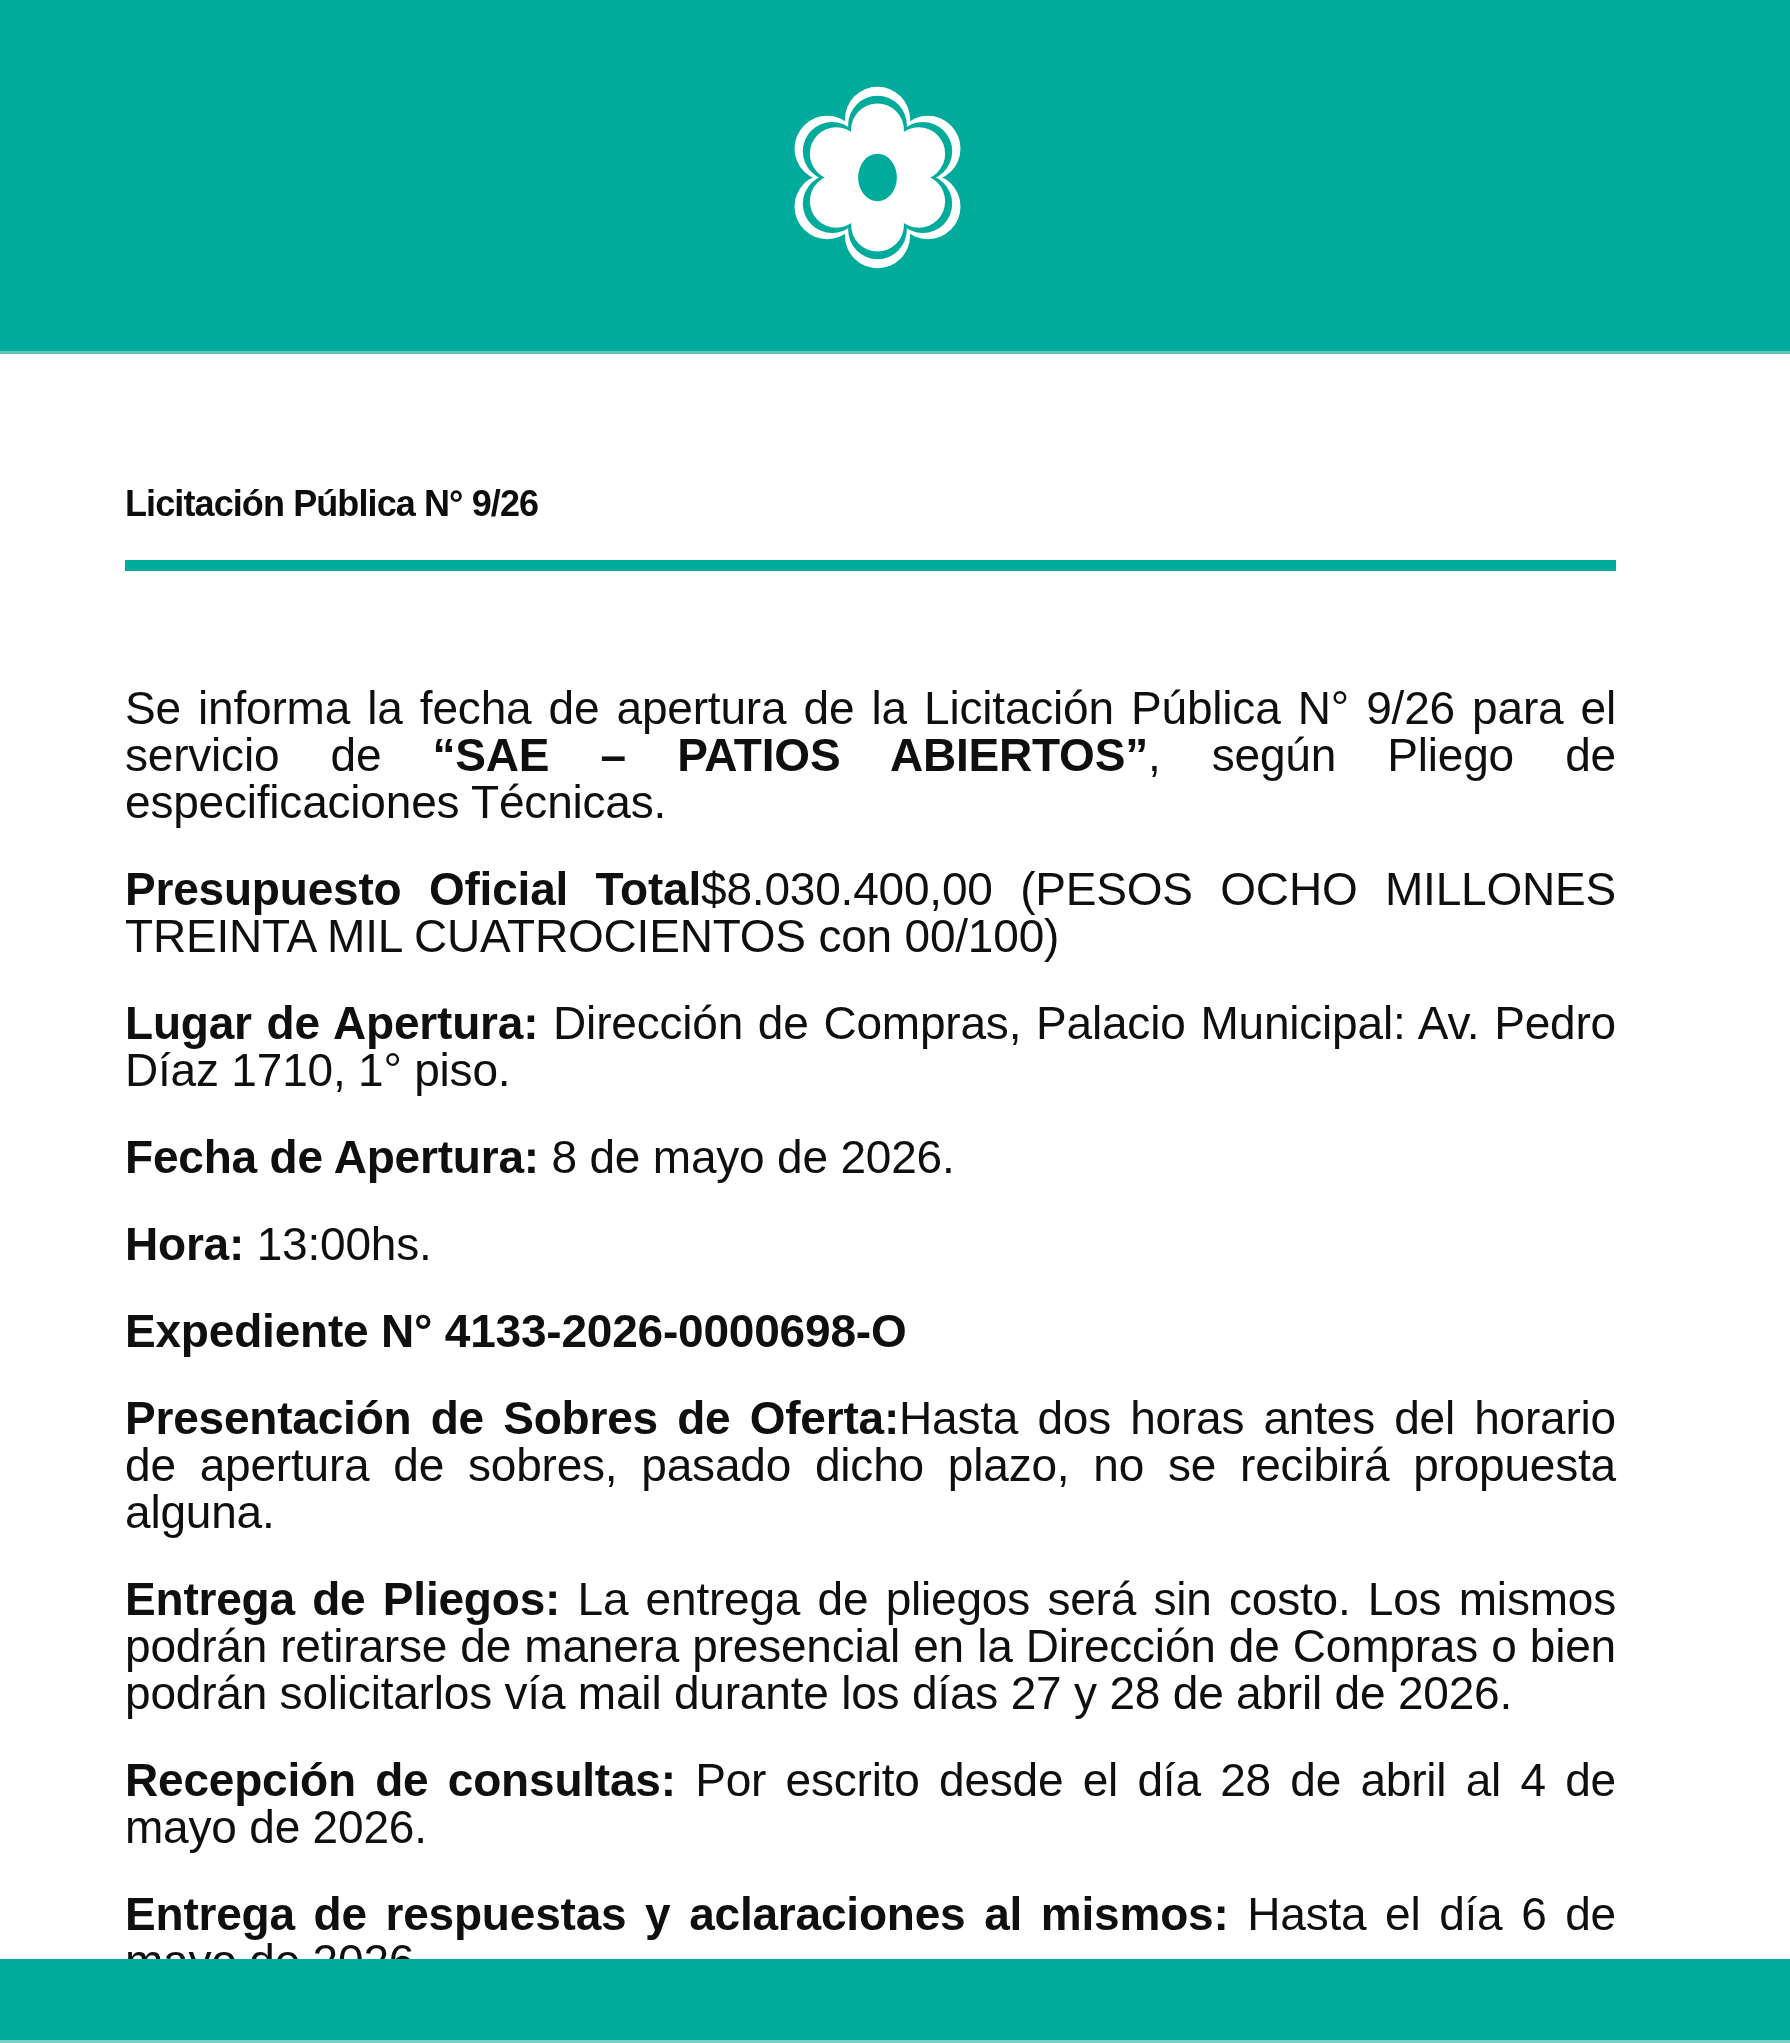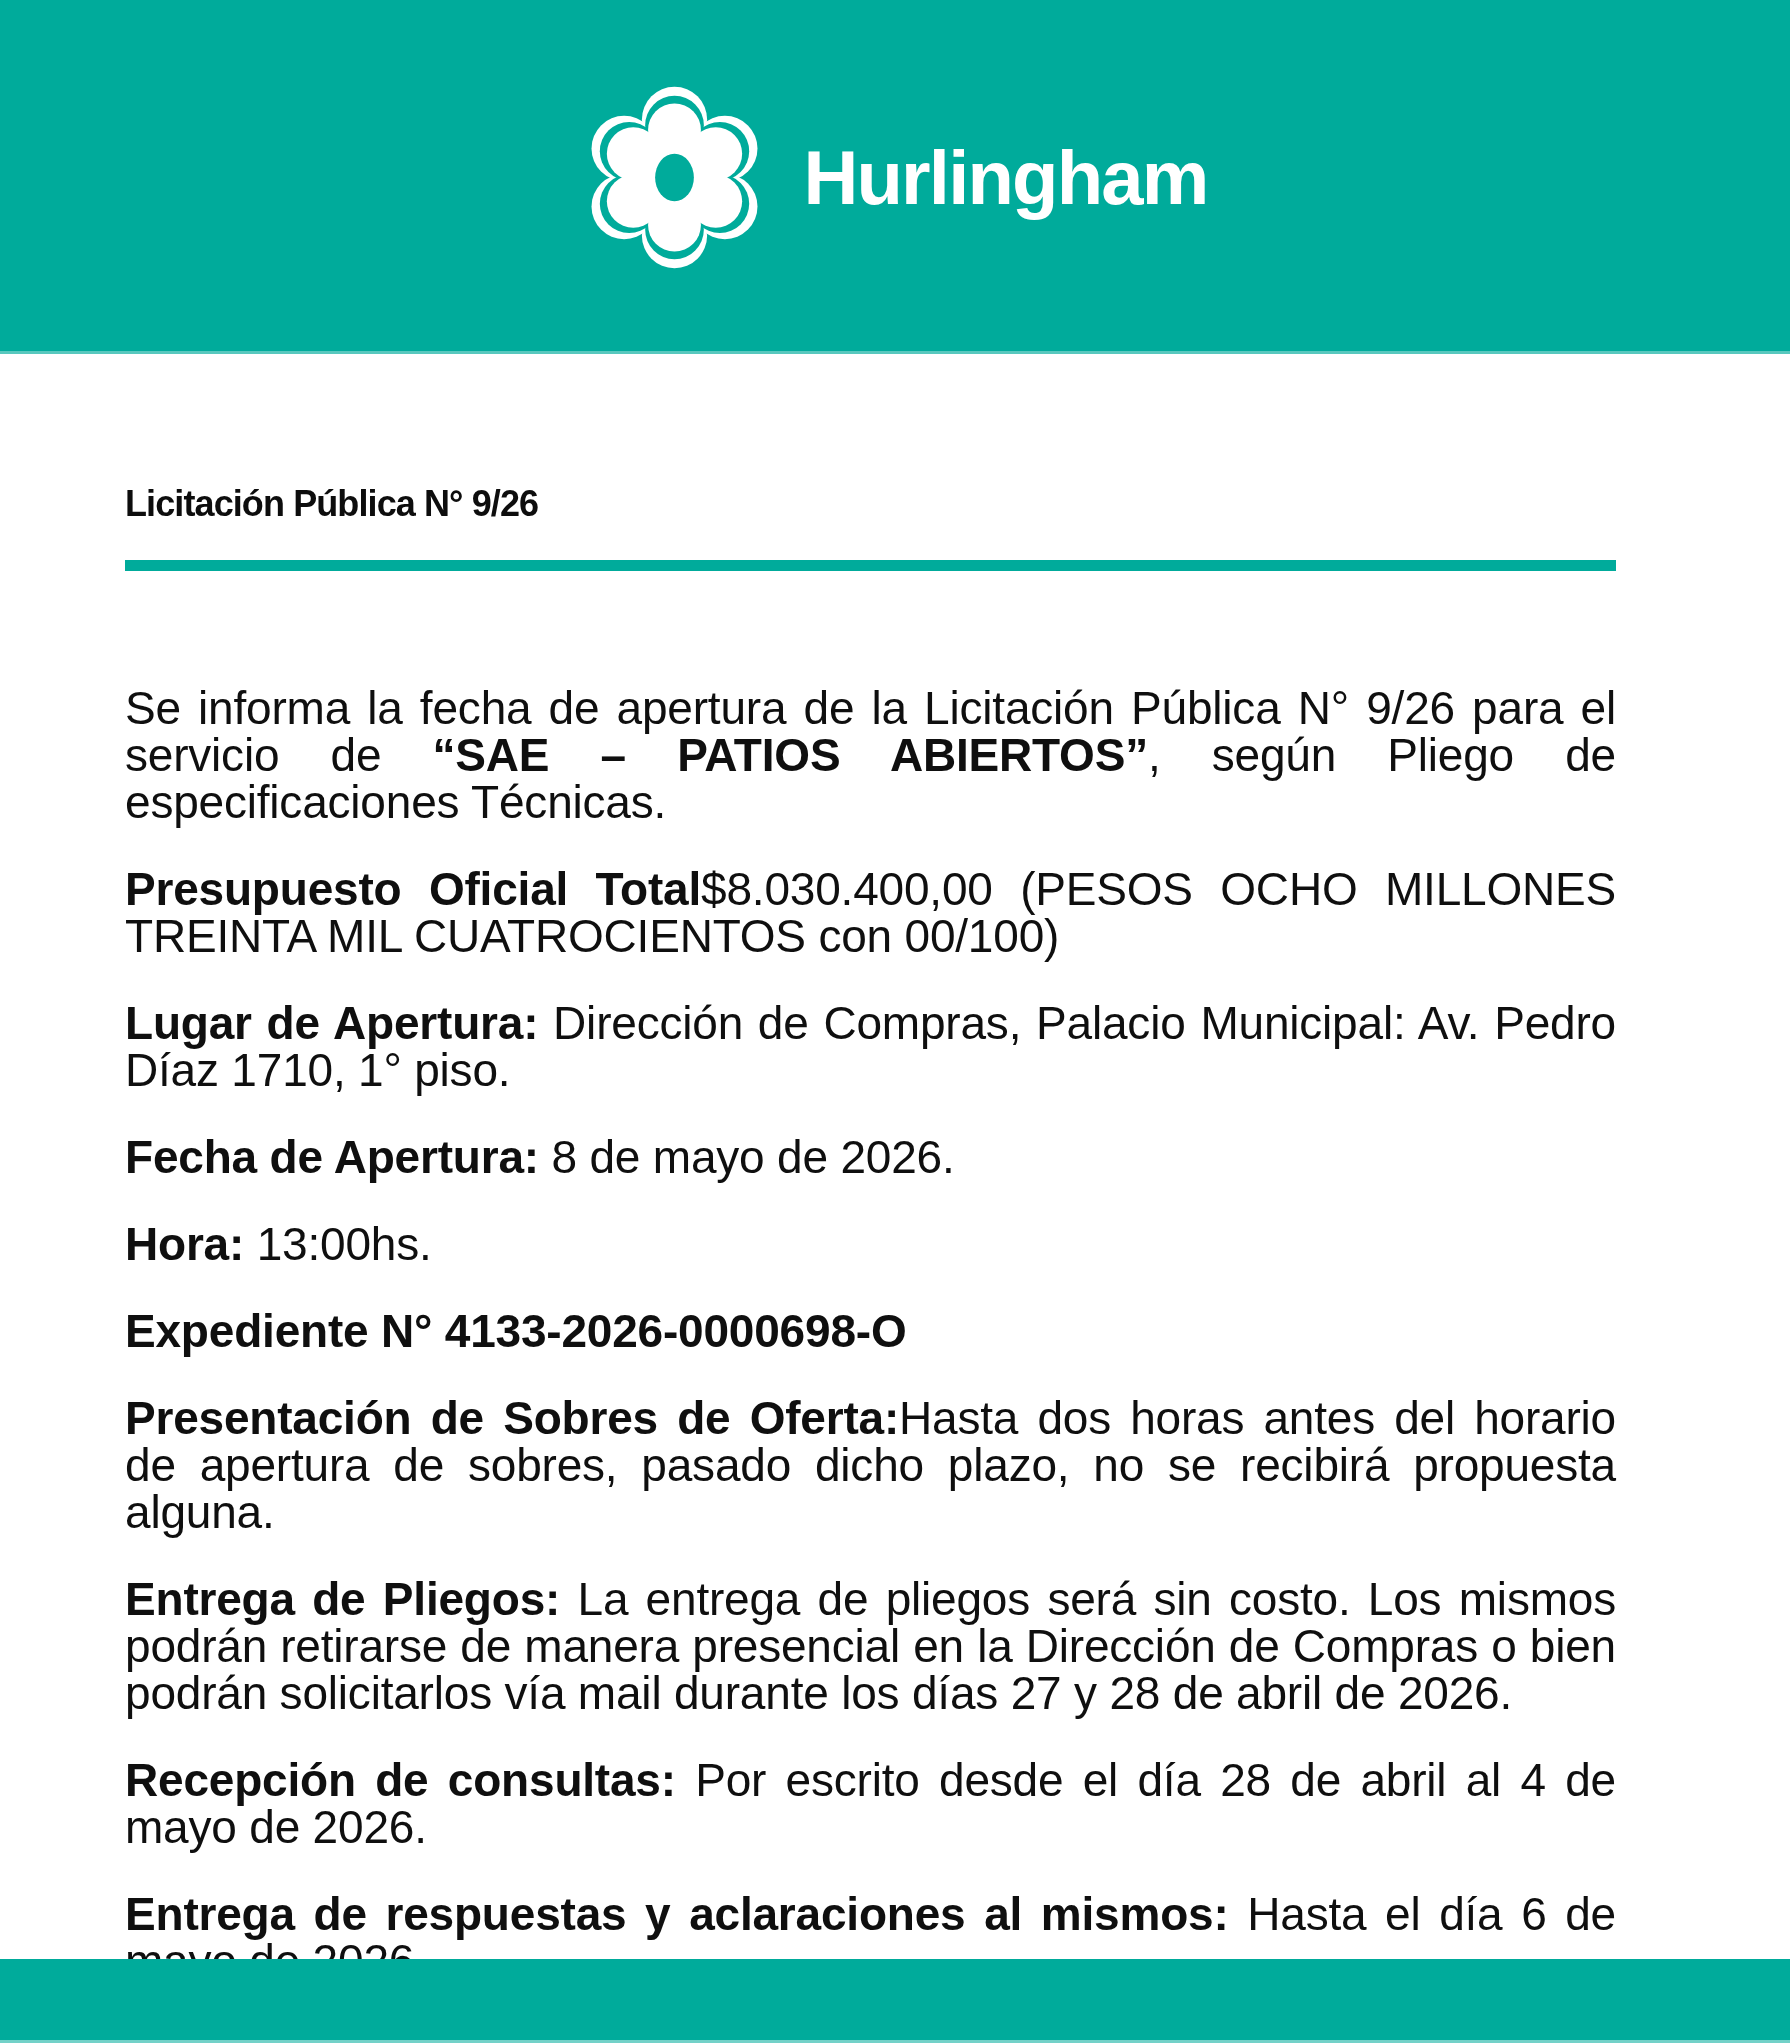--- a/index.html
+++ b/index.html
@@ -103,21 +103,20 @@
         <circle cx="46.8" cy="27" r="30"></circle>
         <circle cx="0" cy="54" r="30"></circle>
         <circle cx="-46.8" cy="27" r="30"></circle>
         <circle cx="-46.8" cy="-27" r="30"></circle>
         <circle cx="0" cy="0" r="54"></circle>
       </g>
 
       <ellipse cx="0" cy="0" rx="22" ry="27" fill="currentColor"></ellipse>
     </svg>
     <div class="logo-text">
-      <span class="bold">Hurlingham</span>
     </div>
   </div>
 
   <div class="content">
     <h1 class="page-title">Licitación Pública N° 9/26</h1>
     <div class="title-rule"></div>
     <div class="paragraphs">
         <p><span>Se informa la fecha de apertura de la Licitación Pública N° 9/26 para el servicio de </span><span class="b">“SAE – PATIOS ABIERTOS”</span><span>, según Pliego de especificaciones Técnicas.</span></p>
         <p><span class="b">Presupuesto Oficial Total</span><span>$8.030.400,00 (PESOS OCHO MILLONES TREINTA MIL CUATROCIENTOS con 00/100)</span></p>
         <p><span class="b">Lugar de Apertura: </span><span>Dirección de Compras, Palacio Municipal: Av. Pedro Díaz 1710, 1° piso.</span></p>

